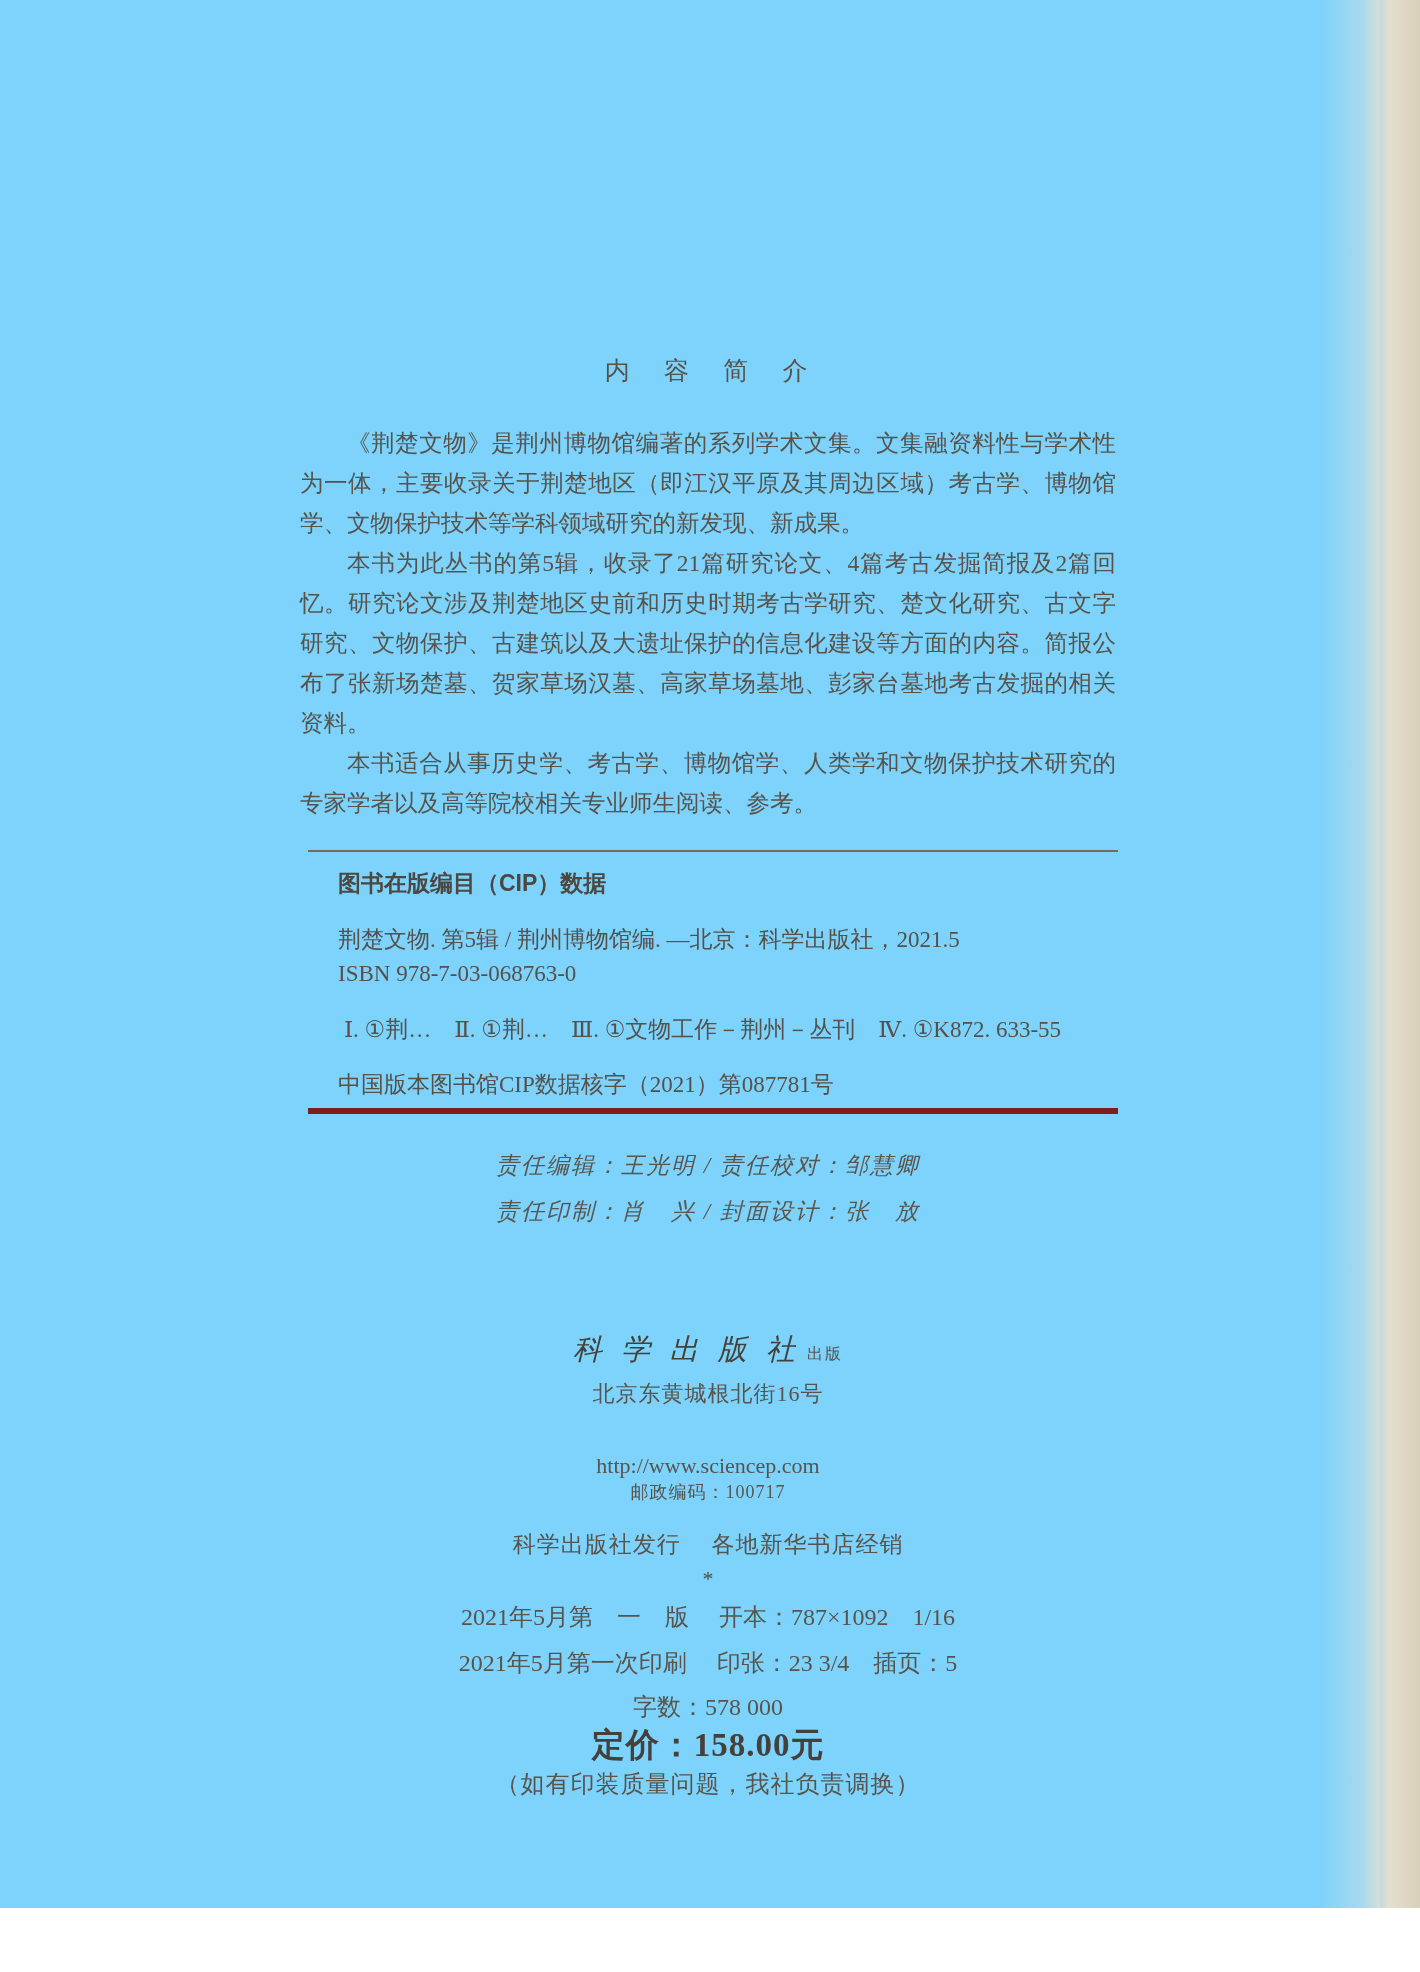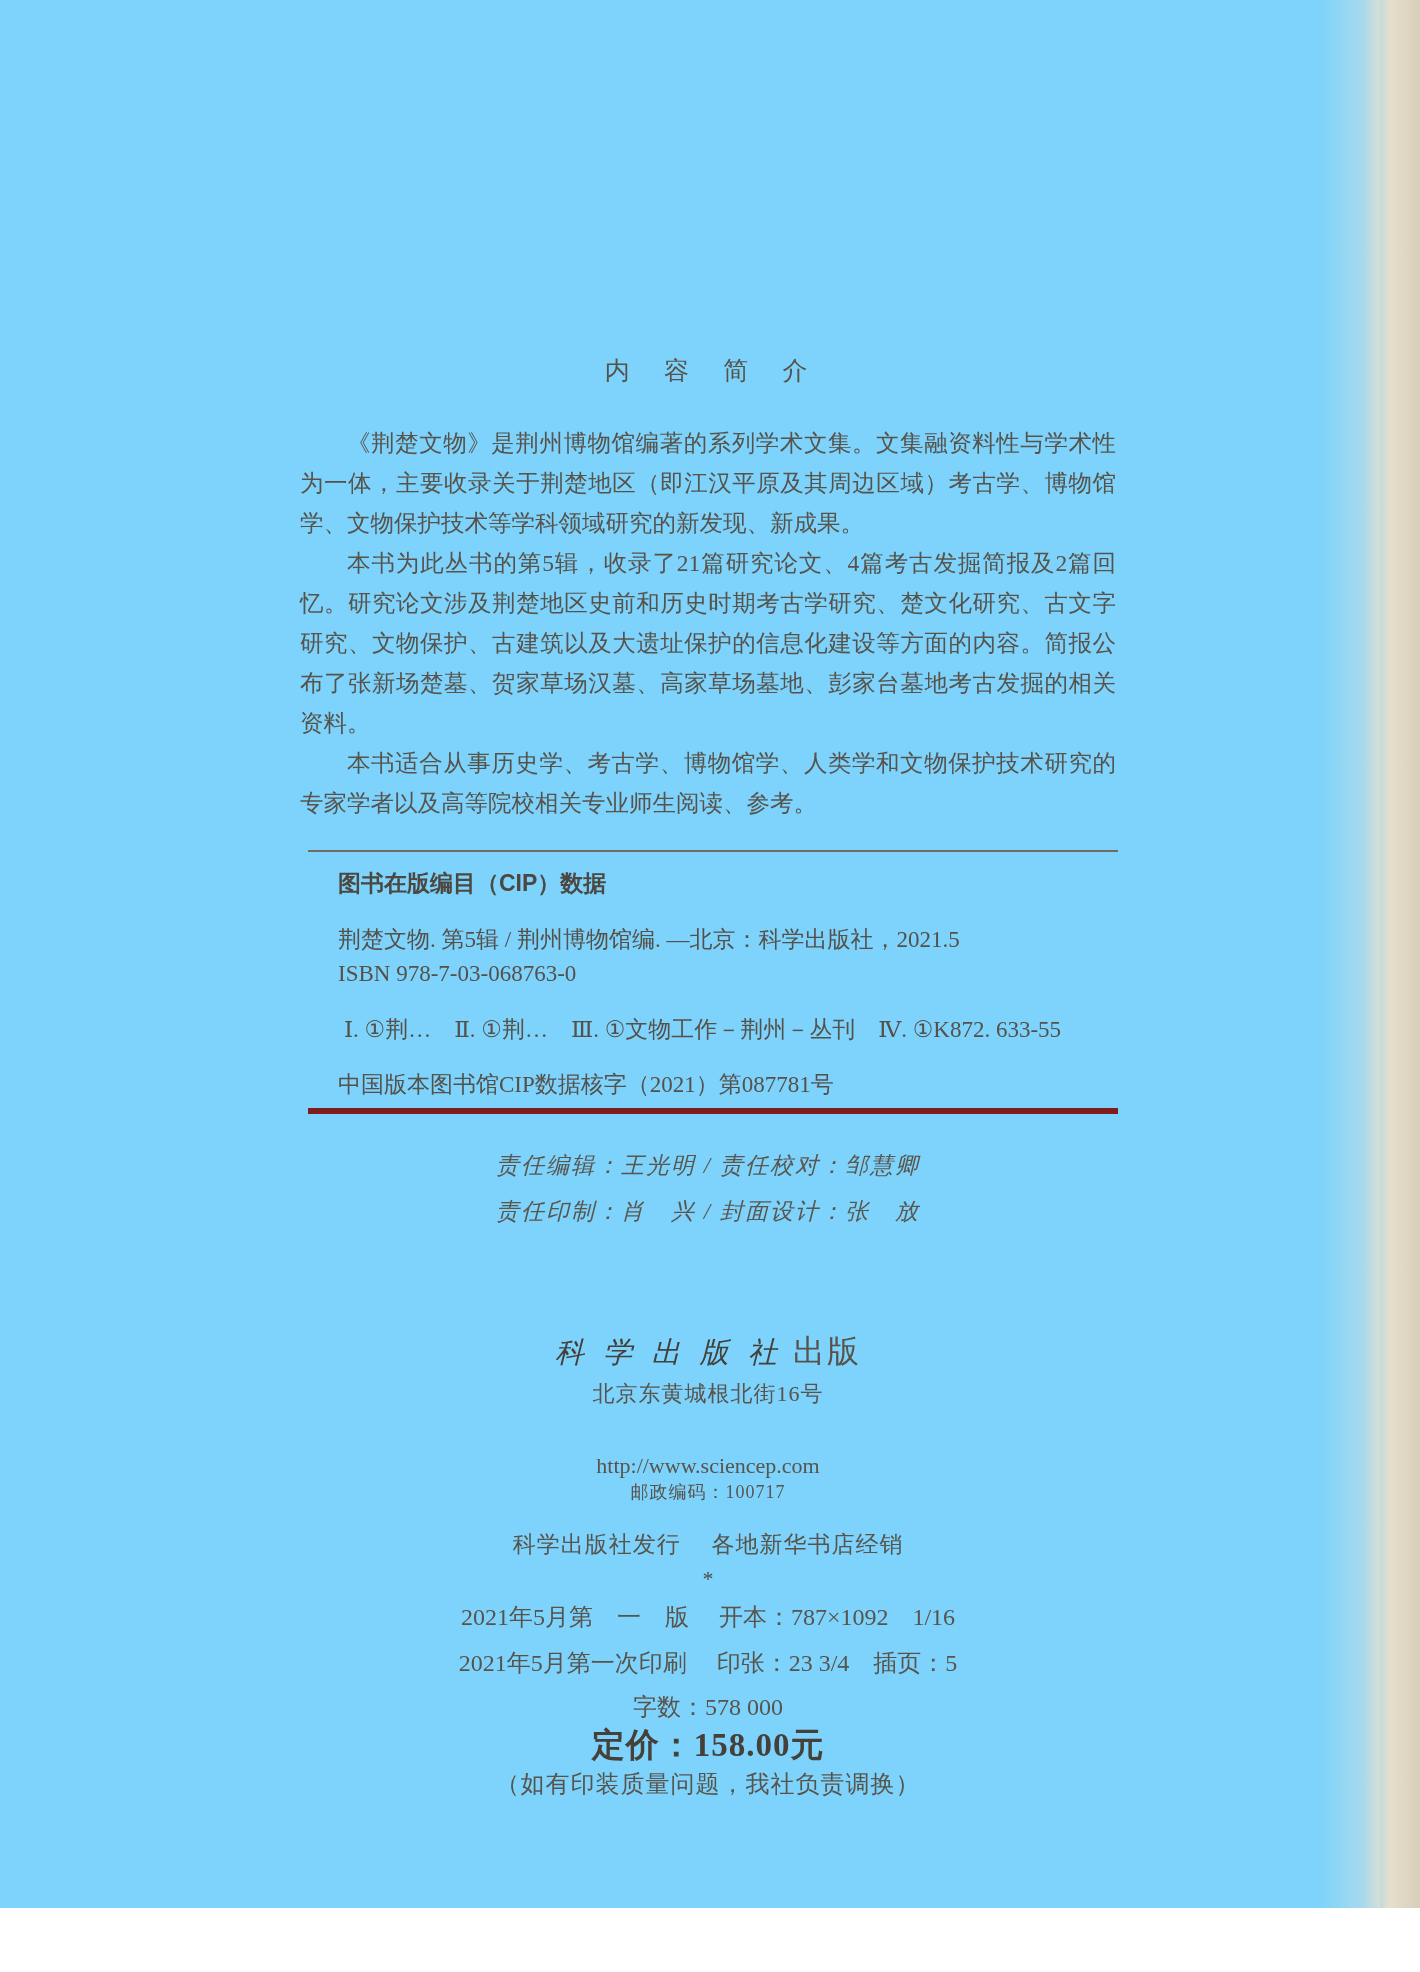--- a/index.html
+++ b/index.html
@@ -53,21 +53,21 @@
   }
   .staff-1{top:1150px;}
   .staff-2{top:1196px;}
 
   .imprint{white-space:nowrap;}
   .script{
     font-weight:normal;font-style:italic;color:#44403a;
     letter-spacing:6px;
   }
   .pub-line{top:1330px;font-size:29px;}
-  .pub-line .suffix{font-size:32px;font-style:normal;font-weight:normal;color:#57534b;letter-spacing:2px;}
+  .pub-line .suffix{font-size:16px;font-style:normal;font-weight:normal;color:#57534b;letter-spacing:2px;}
   .addr-line{top:1379px;font-size:22px;letter-spacing:1px;}
   .post-line{top:1480px;font-size:18px;letter-spacing:1px;}
   .web-line{top:1453px;font-size:22px;}
   .printer-line{top:1482px;font-size:26px;}
   .printer-line .suffix{font-size:24px;font-style:normal;font-weight:normal;color:#57534b;letter-spacing:2px;}
   .dist-line{top:1529px;font-size:23px;letter-spacing:1px;}
   .star-line{top:1566px;font-size:22px;color:#4c4841;}
   .edition-line{top:1601px;font-size:24px;}
   .printing-line{top:1647px;font-size:24px;}
   .words-line{top:1691px;font-size:24px;}

